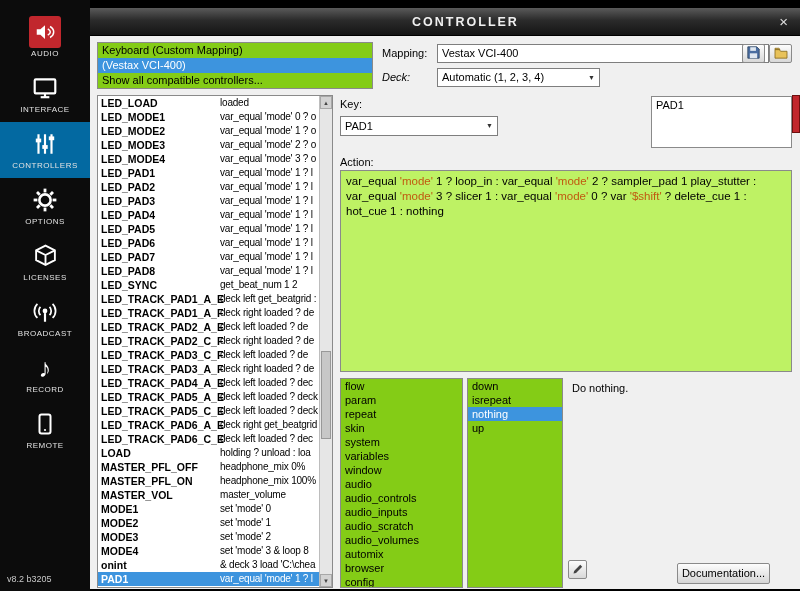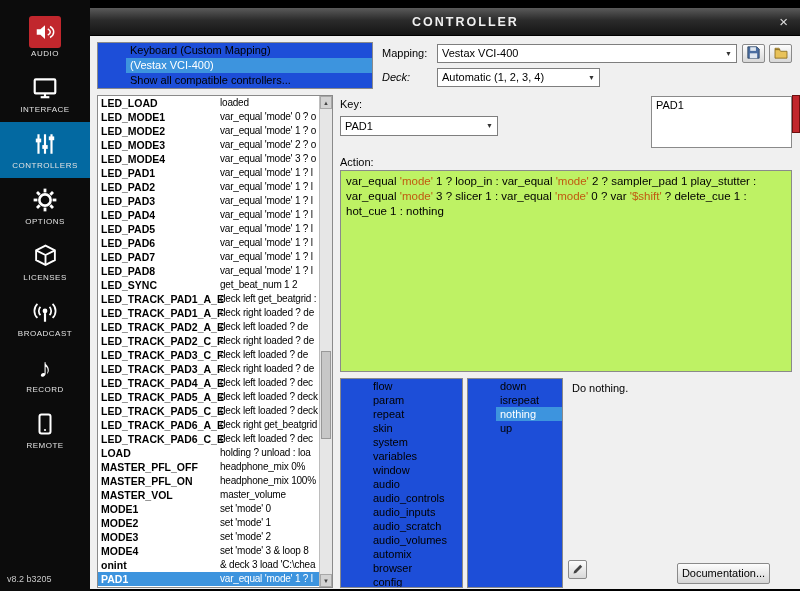--- a/index.html
+++ b/index.html
@@ -23,21 +23,21 @@
               background:linear-gradient(#5a5a5a, #2b2b2b 45%, #151515);
               border-bottom:1px solid #000; }
   .title { display:block; text-align:center; line-height:28px; font-size:12.5px; font-weight:bold;
            letter-spacing:2px; color:#f0f0f0;margin-left:41px; }
   .close { position:absolute; right:12px; top:0; line-height:27px; font-size:15px; color:#ddd; cursor:default; }
 
   
   .content { position:absolute; left:90px; top:36px; width:710px; height:553px; background:#f0f0f0; }
   .label { position:absolute; font-size:11px; color:#000; }
 
-  .listbox { position:absolute; background:#1d4ed8; border:1px solid #8a8a8a; overflow:hidden;padding-left:28px; }
+  .listbox { position:absolute; background:#84cc16; border:1px solid #8a8a8a; overflow:hidden; }
   .lrow { height:15px; line-height:15px; font-size:11px; padding-left:4px; white-space:nowrap; }
   .lrow.sel, .krow.sel, .prow.sel { background:var(--selection-blue,#3d94de); color:#fff; }
 
   .combo { position:absolute; background:#fff; border:1px solid #7e7e7e; font-size:11px; }
   .combo .val { position:absolute; left:4px; top:0; line-height:17px; white-space:nowrap; }
   .combo .arr { position:absolute; right:4px; top:0; line-height:17px; font-size:7px; color:#333; }
 
   .mini-btn { position:absolute; width:23px; height:19px; border:1px solid #8a8a8a; border-radius:2px;
               background:linear-gradient(#fdfdfd,#d8d8d8); display:flex; align-items:center; justify-content:center; }
 
@@ -176,21 +176,21 @@
 
   <main class="content">
 
     <div class="listbox" style="left:7px; top:6px; width:276px; height:47px;" id="controller-list">
         <div class="lrow">Keyboard (Custom Mapping)</div>
         <div class="lrow sel">(Vestax VCI-400)</div>
         <div class="lrow">Show all compatible controllers...</div>
       </div>
 
     <div class="label" style="left:292px; top:11px;">Mapping:</div>
-    <div class="combo" style="left:347px; top:8px; width:300px; height:19px;">
+    <div class="combo" style="left:347px; top:8px; width:332px; height:19px;">
       <span class="val">Vestax VCI-400</span>
       <span class="arr">▼</span>
     </div>
     <div class="mini-btn" style="left:652px; top:8px;">
       <span><svg width="13" height="13" viewBox="0 0 16 16">
         <path d="M1 1h11l3 3v11H1z" fill="#4a6da0" stroke="#2c425f"></path>
         <rect x="4" y="1.5" width="7" height="4.5" fill="#dfe7f0"></rect>
         <rect x="3.5" y="9" width="9" height="6" fill="#dfe7f0"></rect>
       </svg></span>
     </div>

